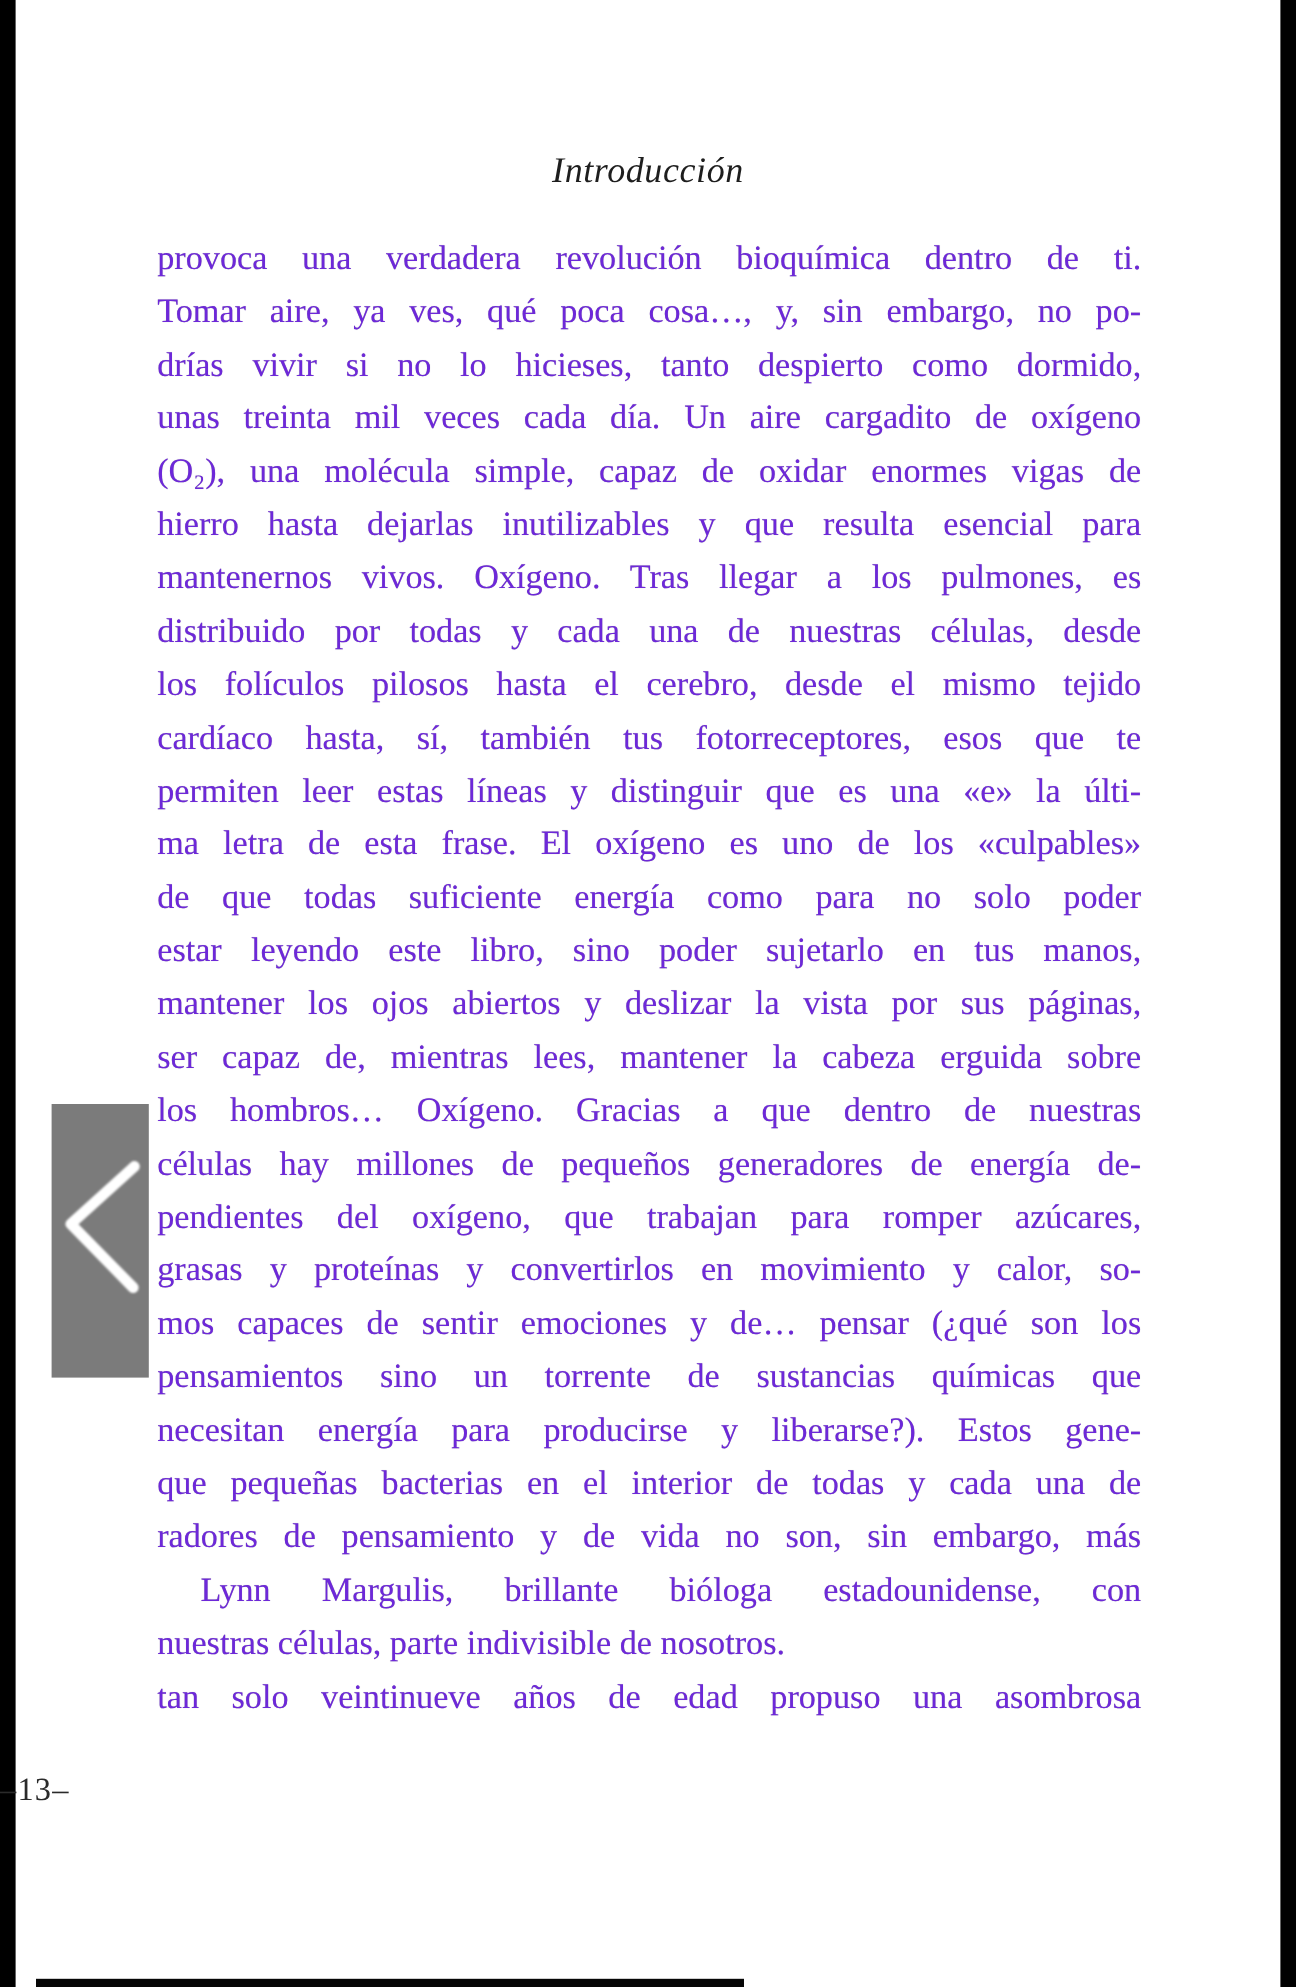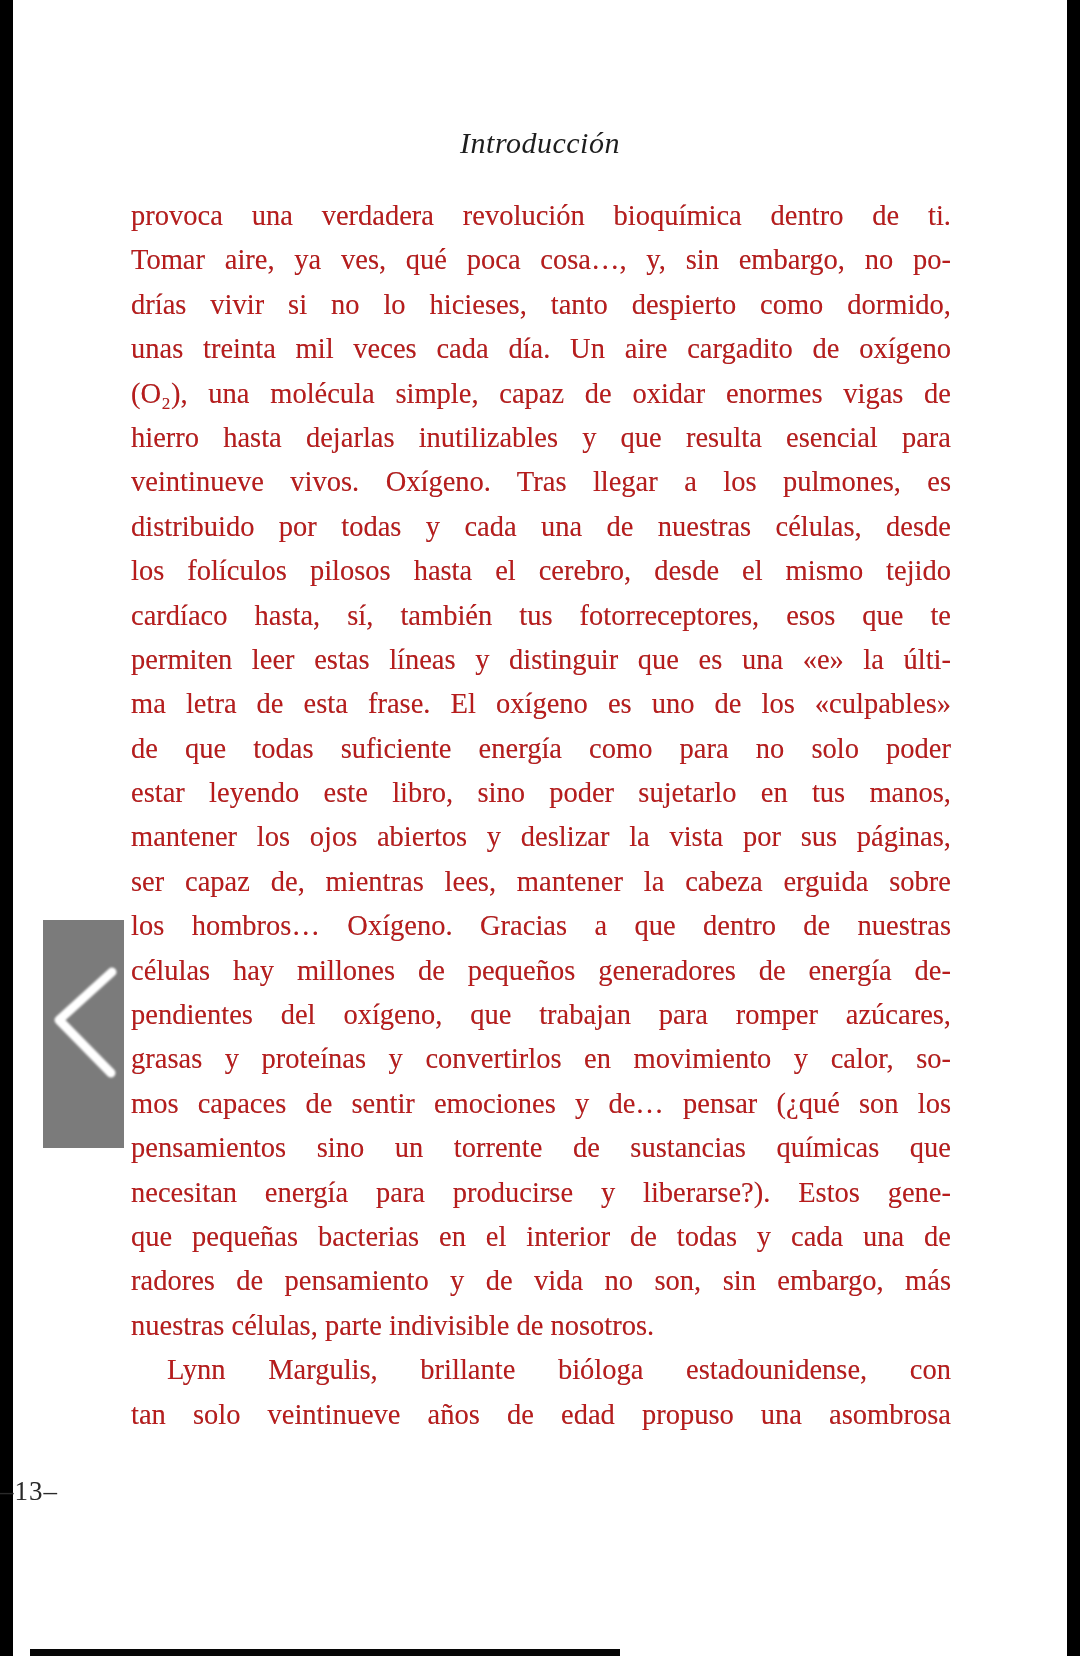--- a/index.html
+++ b/index.html
@@ -76,48 +76,48 @@
 </head>
 <body>
 
 <div class="screen">
 
   <div class="edge-bar left" style="background: rgb(0, 0, 0);"></div>
   <div class="edge-bar right" style="background: rgb(0, 0, 0);"></div>
 
   <div class="chapter-title">Introducción</div>
 
-  <div class="body-text" style="color: #b91c1c;">
+  <div class="body-text" style="color: #6d28d9;">
       <div class="line">provoca una verdadera revolución bioquímica dentro de ti.</div>
       <div class="line">Tomar aire, ya ves, qué poca cosa…, y, sin embargo, no po-</div>
       <div class="line">drías vivir si no lo hicieses, tanto despierto como dormido,</div>
       <div class="line">unas treinta mil veces cada día. Un aire cargadito de oxígeno</div>
       <div class="line">(O₂), una molécula simple, capaz de oxidar enormes vigas de</div>
       <div class="line">hierro hasta dejarlas inutilizables y que resulta esencial para</div>
-      <div class="line">veintinueve vivos. Oxígeno. Tras llegar a los pulmones, es</div>
+      <div class="line">mantenernos vivos. Oxígeno. Tras llegar a los pulmones, es</div>
       <div class="line">distribuido por todas y cada una de nuestras células, desde</div>
       <div class="line">los folículos pilosos hasta el cerebro, desde el mismo tejido</div>
       <div class="line">cardíaco hasta, sí, también tus fotorreceptores, esos que te</div>
       <div class="line">permiten leer estas líneas y distinguir que es una «e» la últi-</div>
       <div class="line">ma letra de esta frase. El oxígeno es uno de los «culpables»</div>
       <div class="line">de que todas suficiente energía como para no solo poder</div>
       <div class="line">estar leyendo este libro, sino poder sujetarlo en tus manos,</div>
       <div class="line">mantener los ojos abiertos y deslizar la vista por sus páginas,</div>
       <div class="line">ser capaz de, mientras lees, mantener la cabeza erguida sobre</div>
       <div class="line">los hombros… Oxígeno. Gracias a que dentro de nuestras</div>
       <div class="line">células hay millones de pequeños generadores de energía de-</div>
       <div class="line">pendientes del oxígeno, que trabajan para romper azúcares,</div>
       <div class="line">grasas y proteínas y convertirlos en movimiento y calor, so-</div>
       <div class="line">mos capaces de sentir emociones y de… pensar (¿qué son los</div>
       <div class="line">pensamientos sino un torrente de sustancias químicas que</div>
       <div class="line">necesitan energía para producirse y liberarse?). Estos gene-</div>
       <div class="line">que pequeñas bacterias en el interior de todas y cada una de</div>
       <div class="line">radores de pensamiento y de vida no son, sin embargo, más</div>
+      <div class="line indent">Lynn Margulis, brillante bióloga estadounidense, con</div>
       <div class="line noexpand">nuestras células, parte indivisible de nosotros.</div>
-      <div class="line indent">Lynn Margulis, brillante bióloga estadounidense, con</div>
       <div class="line">tan solo veintinueve años de edad propuso una asombrosa</div>
     </div>
 
   <button class="prev-page-btn" style="background: rgb(123, 123, 123);">
     <span style="display:flex;">
       <svg width="81" height="228" viewBox="0 0 81 228" xmlns="http://www.w3.org/2000/svg">
         <defs>
           <filter id="soft" x="-20%" y="-20%" width="140%" height="140%">
             <feGaussianBlur stdDeviation="1.1"></feGaussianBlur>
           </filter>

